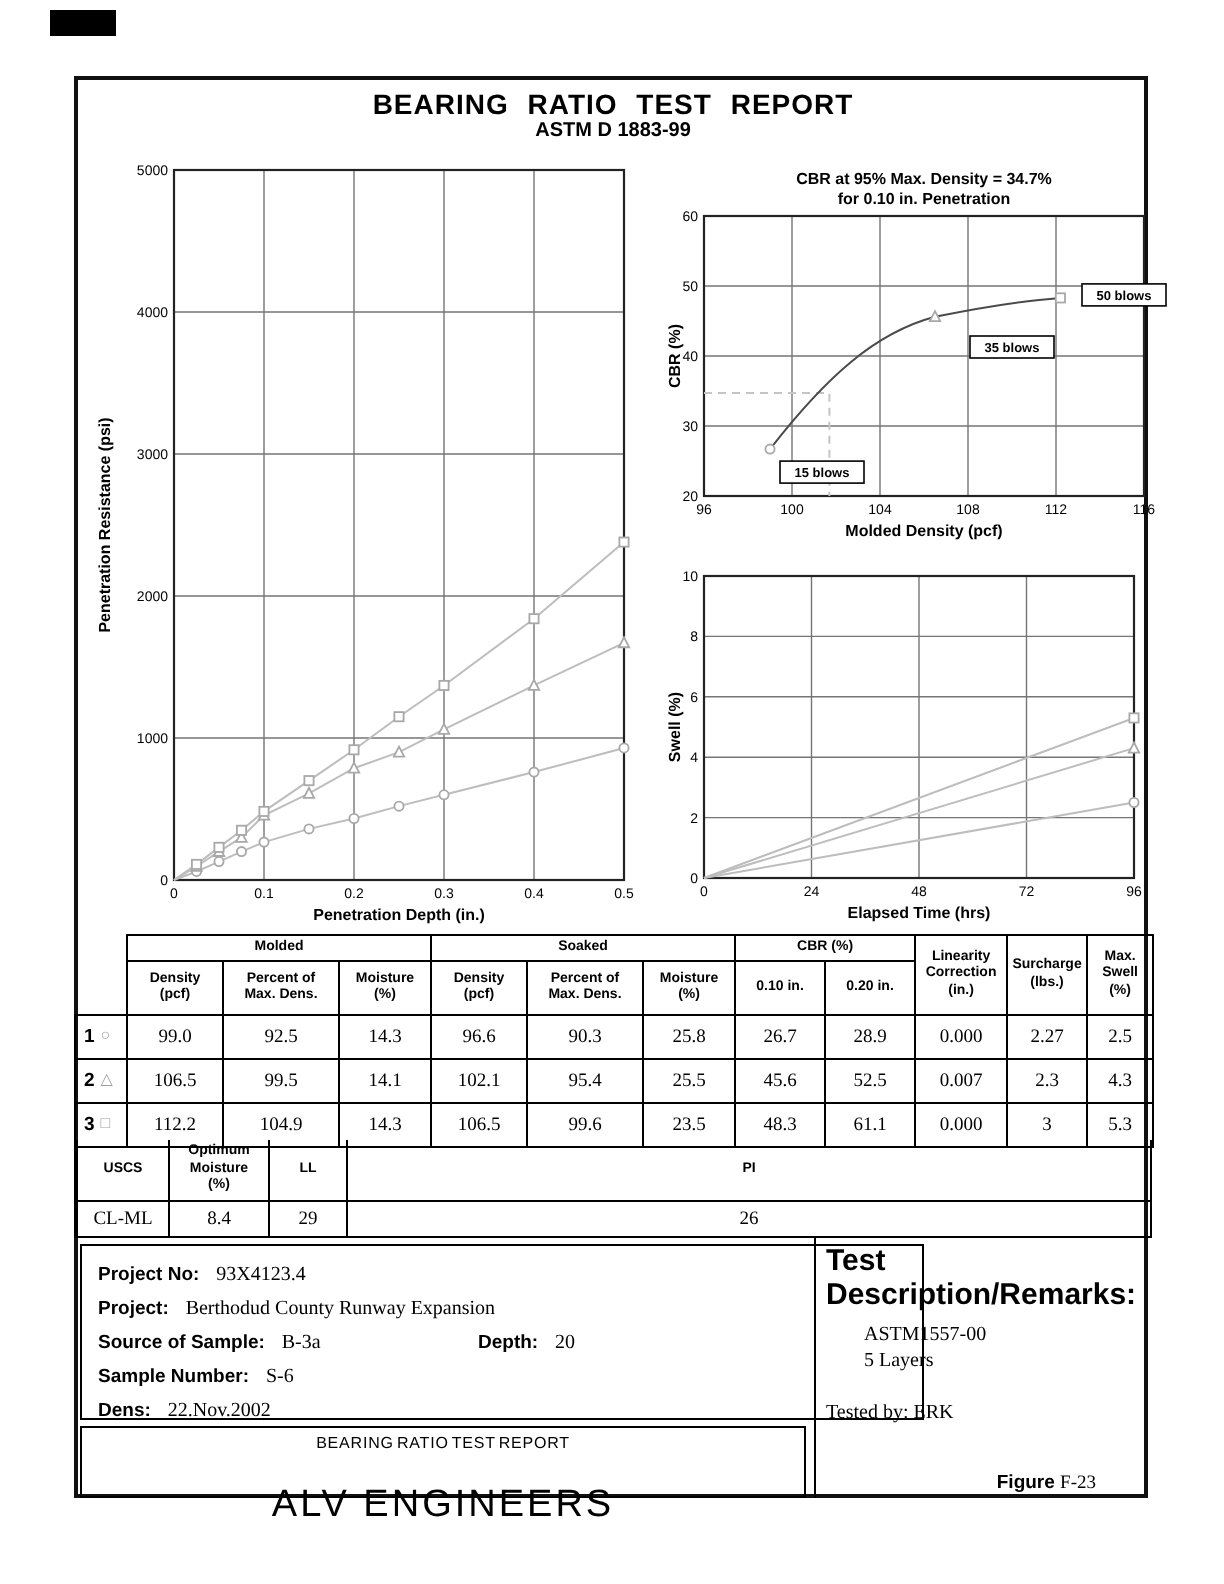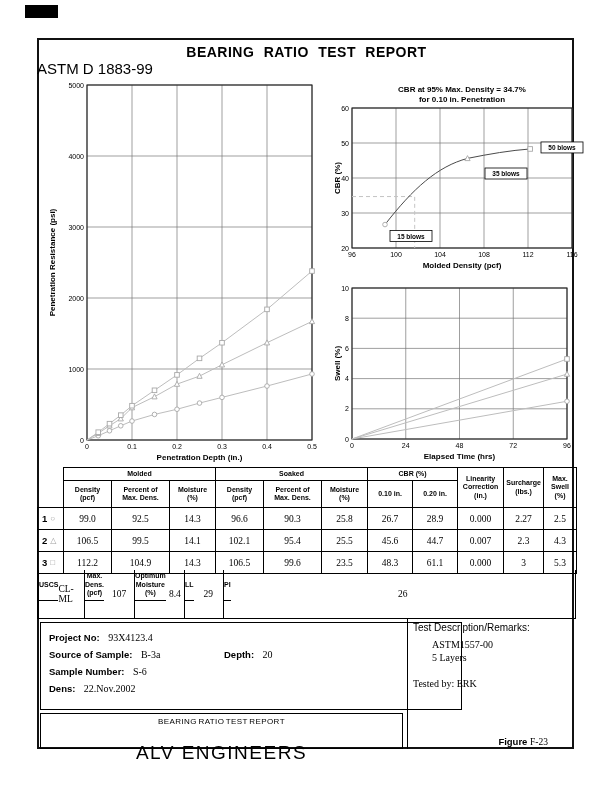--- a/index.html
+++ b/index.html
@@ -6,22 +6,22 @@
   #page{position:relative;width:612px;height:792px;background:#fff;
         font-family:"Liberation Sans",sans-serif;color:#000;overflow:hidden;}
   .serif{font-family:"Liberation Serif",serif;}
 
   #corner-mark{position:absolute;left:25px;top:5px;width:33px;height:13px;background:#000;}
   #outer-border{position:absolute;left:37px;top:38px;width:537px;height:711px;
                 border:2px solid #111;box-sizing:border-box;}
 
   #report-title{position:absolute;left:37px;top:44px;width:539px;text-align:center;
                 font-size:14px;font-weight:bold;letter-spacing:.5px;word-spacing:5px;}
-  #report-subtitle{position:absolute;left:37px;top:60px;width:539px;
-                font-size:15px;font-weight:normal;}
+  #report-subtitle{position:absolute;left:37px;top:60px;width:539px;text-align:center;
+                font-size:10px;font-weight:bold;}
 
   svg{position:absolute;overflow:visible;}
   svg text{font-family:"Liberation Sans",sans-serif;fill:#000;}
   .t7{font-size:7px;}
   .t8b{font-size:8px;font-weight:bold;}
   .t65b{font-size:6.5px;font-weight:bold;}
 
   
   #results-table{position:absolute;left:37px;top:467px;width:539px;
                  border-collapse:collapse;table-layout:fixed;}
@@ -36,37 +36,37 @@
   .rmark{color:#9e9e9e;font-weight:normal;font-size:8px;margin-left:3px;vertical-align:1px;}
 
   
   #material{position:absolute;left:37px;top:570px;width:539px;height:49px;display:flex;
             border:1px solid #000;border-top:none;box-sizing:border-box;}
   #material .m-desc{width:314px;flex:none;}
   #material .m-head{height:15px;line-height:15px;border-bottom:1px solid #000;
             text-align:center;font-size:7px;font-weight:bold;}
   #material .m-value{height:32px;font-family:"Liberation Serif",serif;font-size:9.5px;
             padding:9px 0 0 9px;box-sizing:border-box;}
-  #material .m-col{flex:none;border-left:1px solid #000;display:flex;flex-direction:row;box-sizing:border-box;}
+  #material .m-col{flex:none;border-left:1px solid #000;display:flex;flex-direction:column;box-sizing:border-box;}
   #material .m-col .h{height:30px;border-bottom:1px solid #000;display:flex;align-items:center;
             justify-content:center;text-align:center;font-size:7px;line-height:8.5px;
             font-weight:bold;white-space:pre-line;}
   #material .m-col .v{flex:1;display:flex;align-items:center;justify-content:center;
             font-family:"Liberation Serif",serif;font-size:9.5px;}
 
   
   #section-divider{position:absolute;left:407px;top:619px;width:1px;height:130px;background:#000;}
   #project-box{position:absolute;left:40px;top:622px;width:422px;height:88px;
             border:1px solid #000;box-sizing:border-box;padding:4px 0 0 8px;}
   .p-line{height:17px;line-height:17px;position:relative;}
   .p-lbl{font-weight:bold;font-size:9.5px;}
   .p-val{font-family:"Liberation Serif",serif;font-size:10px;margin-left:4px;}
-  #depth-pair{position:absolute;left:175px;top:0;}
+  #depth-pair{position:absolute;left:190px;top:0;}
   #remarks{position:absolute;left:413px;top:622px;width:158px;}
-  #remarks-header{font-weight:normal;font-size:10px;}
+  #remarks-header{font-weight:bold;font-size:15px;}
   .r-line{font-family:"Liberation Serif",serif;font-size:10px;line-height:13px;}
   #remarks-method{margin-top:5px;margin-left:19px;}
   #remarks-staff{margin-top:13px;}
 
   
   #footer-box{position:absolute;left:40px;top:713px;width:363px;height:36px;
             border:1px solid #000;box-sizing:border-box;text-align:center;}
   #footer-line1{margin-top:3px;font-size:8px;letter-spacing:.4px;word-spacing:-1px;}
   #footer-line2{margin-top:16px;font-size:19px;letter-spacing:1.5px;}
   #figure-note{position:absolute;left:420px;top:736px;width:128px;text-align:right;font-size:9.5px;}
@@ -283,21 +283,21 @@
         </tr>
         <tr>
           <td class="rowlabel">2<span class="rmark">△</span></td>
           <td>106.5</td>
           <td>99.5</td>
           <td>14.1</td>
           <td>102.1</td>
           <td>95.4</td>
           <td>25.5</td>
           <td>45.6</td>
-          <td>44.7</td>
+          <td>52.5</td>
           <td>0.007</td>
           <td>2.3</td>
           <td>4.3</td>
         </tr>
         <tr>
           <td class="rowlabel">3<span class="rmark">□</span></td>
           <td>112.2</td>
           <td>104.9</td>
           <td>14.3</td>
           <td>106.5</td>
@@ -311,26 +311,20 @@
         </tr>
       </tbody>
   </table>
 
   <div id="material">
     <div class="m-col" style="width:46px">
       <div class="h">USCS</div>
       <div class="v">CL-ML</div>
     </div>
     <div class="m-col" style="width:50px">
-      <div class="h">Max.
-Dens.
-(pcf)</div>
-      <div class="v">107</div>
-    </div>
-    <div class="m-col" style="width:50px">
       <div class="h">Optimum
 Moisture
 (%)</div>
       <div class="v">8.4</div>
     </div>
     <div class="m-col" style="width:39px">
       <div class="h">LL</div>
       <div class="v">29</div>
     </div>
     <div class="m-col" style="width:38px;flex:1">
@@ -338,20 +332,24 @@
       <div class="v">26</div>
     </div>
   </div>
 
   <div id="section-divider"></div>
 
   <div id="project-box">
     <div class="p-line">
       <span class="p-lbl">Project No:</span>
       <span class="p-val">93X4123.4</span>
+    </div>
+    <div class="p-line">
+      <span class="p-lbl">Project:</span>
+      <span class="p-val">Berthodud County Runway Expansion</span>
     </div>
     <div class="p-line">
       <span class="p-lbl">Source of Sample:</span>
       <span class="p-val">B-3a</span>
       <span id="depth-pair">
         <span class="p-lbl">Depth:</span>
         <span class="p-val">20</span>
       </span>
     </div>
     <div class="p-line">

